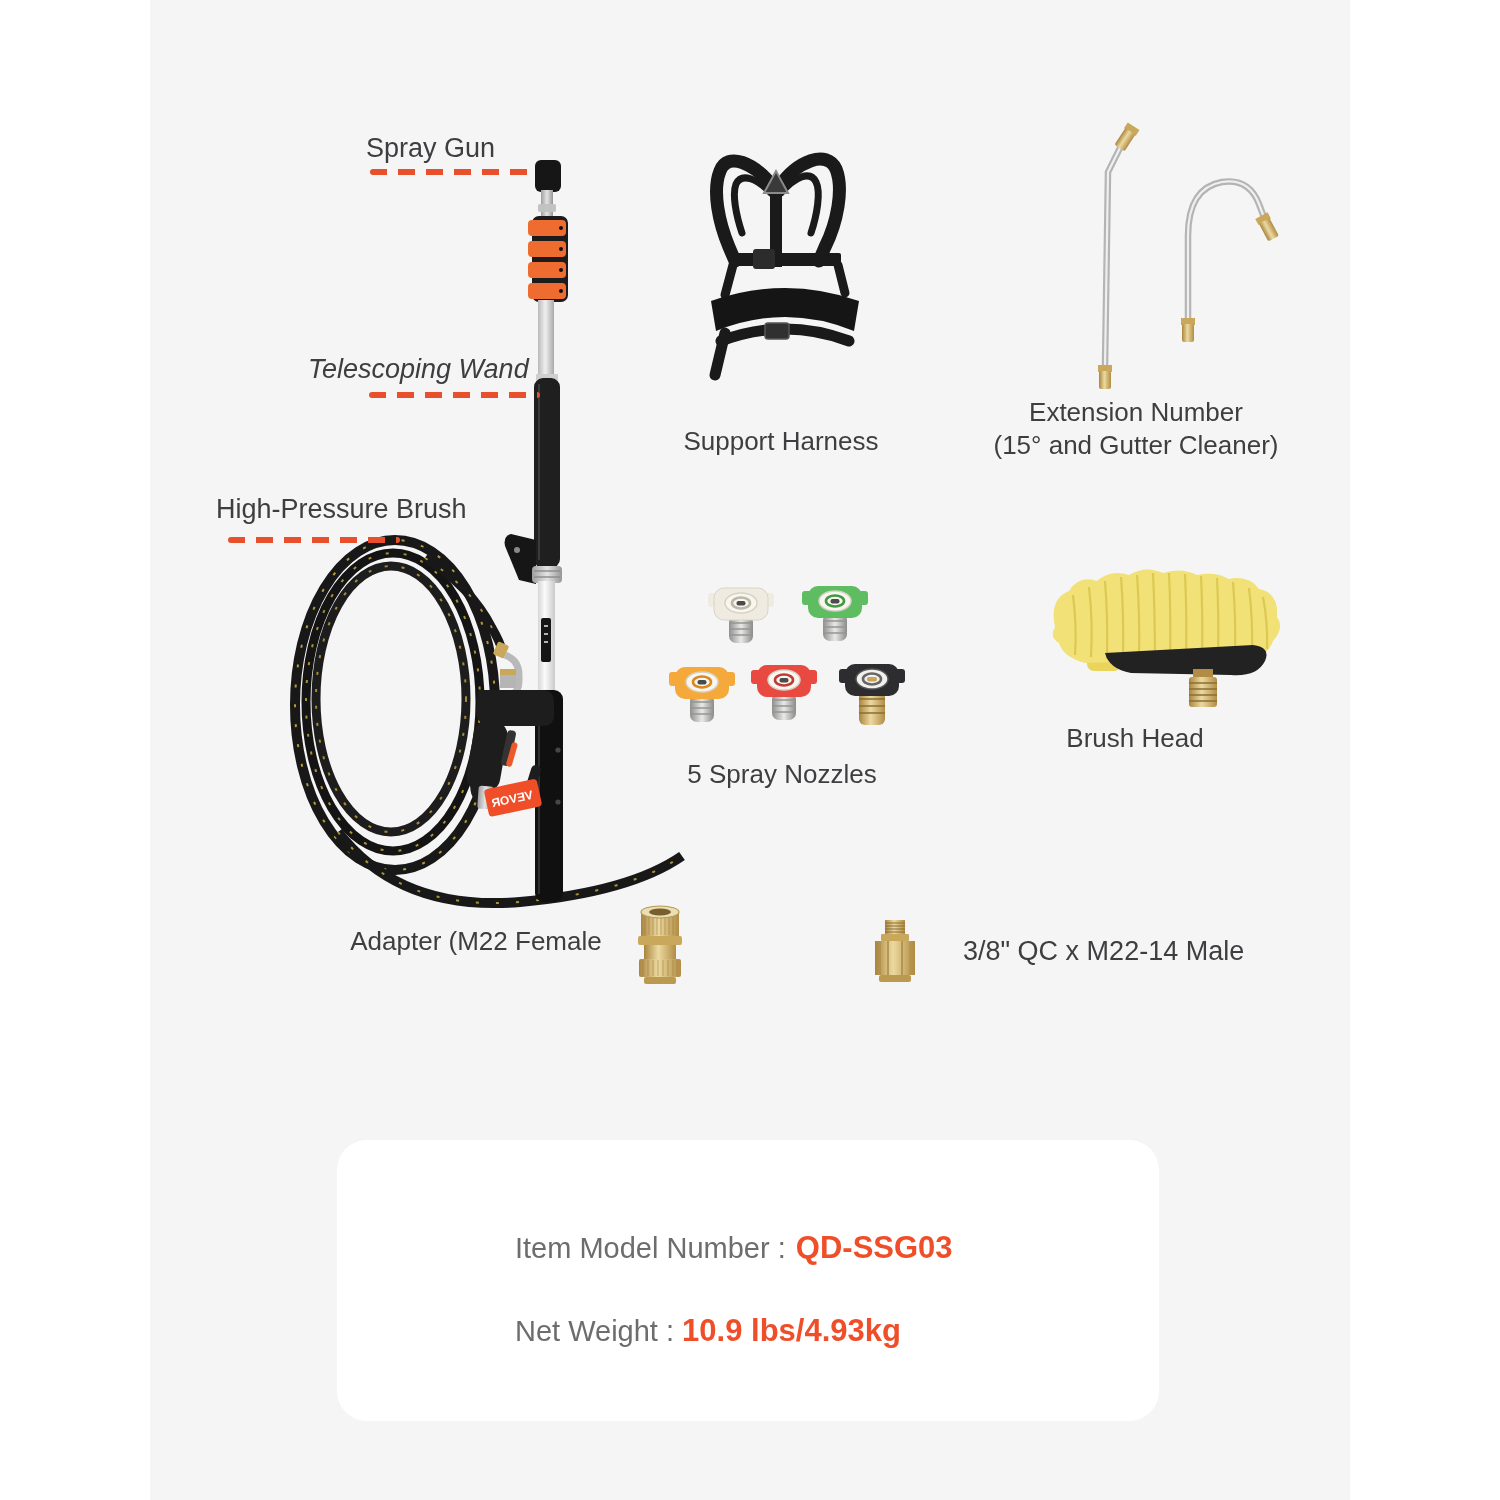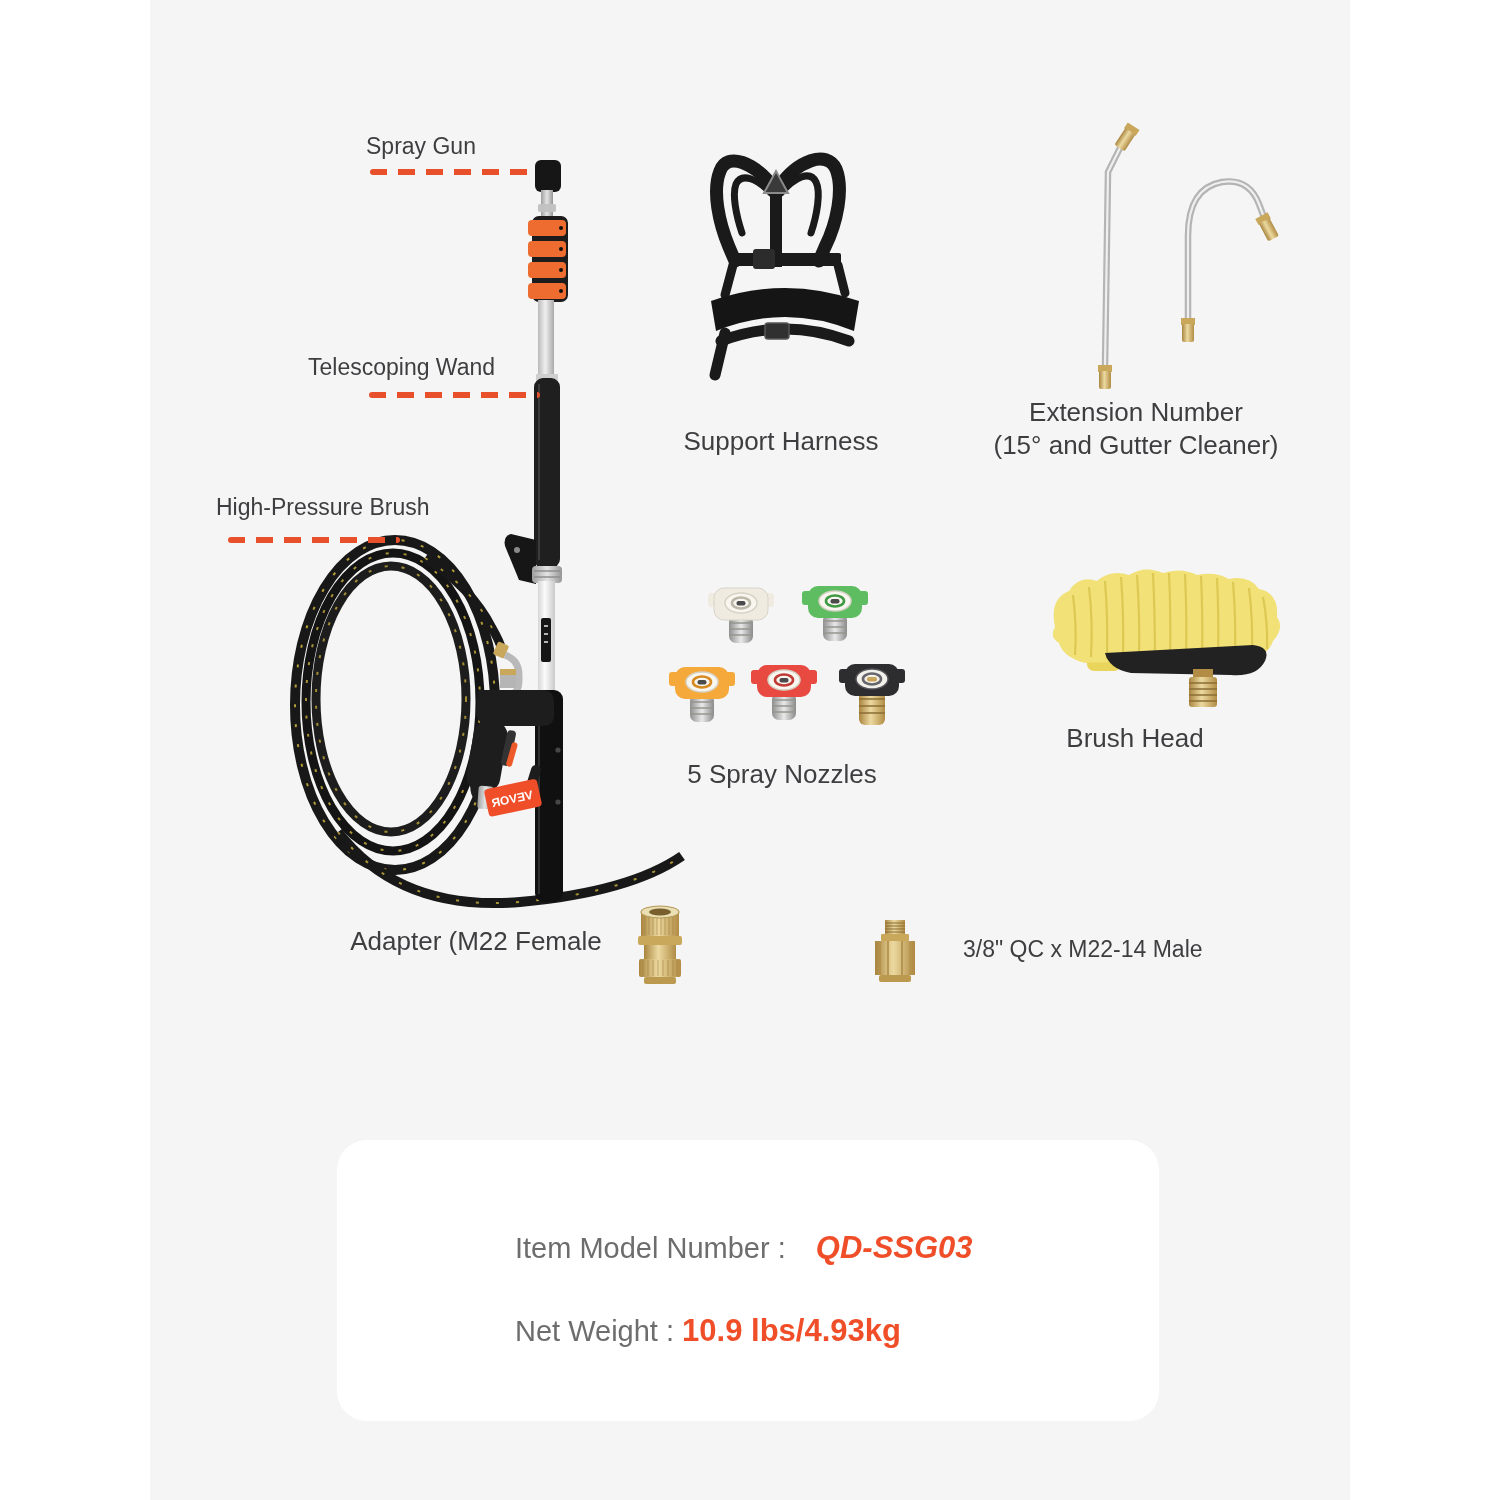--- a/index.html
+++ b/index.html
@@ -4,40 +4,40 @@
 <style>
   html,body{margin:0;padding:0;background:#ffffff;}
   #canvas{
     position:relative;width:1500px;height:1500px;overflow:hidden;
     font-family:"Liberation Sans","DejaVu Sans",sans-serif;
     background:#ffffff;
   }
   .panel{position:absolute;left:150px;top:0;width:1200px;height:1500px;background:#f5f5f6;}
   .abs{position:absolute;}
   .callout-label{
-    position:absolute;font-size:23px;color:#3e3e40;white-space:nowrap;
+    position:absolute;font-size:27px;color:#3e3e40;white-space:nowrap;
   }
   .item-label{
     position:absolute;font-size:26px;color:#3e3e40;text-align:center;line-height:33px;
   }
   .dash{
     position:absolute;height:6px;
     background:repeating-linear-gradient(90deg,#e8502b 0 17px,transparent 17px 28px);
     border-radius:3px;
   }
   .spec-card{
     position:absolute;left:337px;top:1140px;width:822px;height:281px;
     background:#ffffff;border-radius:30px;
   }
   .spec-row{position:absolute;left:178px;white-space:nowrap;}
   .spec-row .lbl{font-size:29px;color:#6d6d6d;}
   .spec-row .val{font-size:31px;font-weight:bold;}
   .spec-row.model{top:90px;}
   .spec-row.weight{top:173px;}
-  .spec-row.model .val{margin-left:22px;font-style:italic;}
+  .spec-row.model .val{margin-left:2px;}
   .spec-row.weight .val{}
   svg{position:absolute;overflow:visible;}
   text{font-family:"Liberation Sans","DejaVu Sans",sans-serif;}
 </style>
 </head>
 <body>
 
 <div id="canvas">
   <div class="panel"></div>
 
@@ -133,21 +133,21 @@
       <g transform="translate(292,648) rotate(-12)">
         <rect x="-26" y="-14" width="54" height="28" rx="4" fill="#f04e28"></rect>
         <text transform="scale(-1,1)" x="0" y="5" text-anchor="middle" font-size="12" font-weight="bold" fill="#ffffff">VEVOR</text>
       </g>
     </g>
   </svg>
 
   <div class="callout-label" style="left:366px;top:133px;">Spray Gun</div>
   <div class="dash" style="left:370px;top:169px;width:168px;"></div>
 
-  <div class="callout-label" style="left:308px;top:354px;">Telescoping Wand</div>
+  <div class="callout-label" style="left:308px;top:354px;font-style:italic;">Telescoping Wand</div>
   <div class="dash" style="left:369px;top:392px;width:171px;"></div>
 
   <div class="callout-label" style="left:216px;top:494px;">High-Pressure Brush</div>
   <div class="dash" style="left:228px;top:537px;width:172px;"></div>
 
   <svg class="abs" style="left:695px;top:135px;" width="180" height="245" viewBox="0 0 180 245">
     <g fill="none" stroke="#1a1a1a" stroke-linecap="round">
       <path d="M78,52 C60,28 32,16 25,36 C17,56 24,88 34,112 L40,126" stroke-width="13"></path>
       <path d="M84,52 C102,26 132,14 141,34 C149,54 142,88 130,112 L124,126" stroke-width="13"></path>
       <path d="M76,58 C62,44 47,37 41,49 C37,59 41,80 47,98" stroke-width="7"></path>

